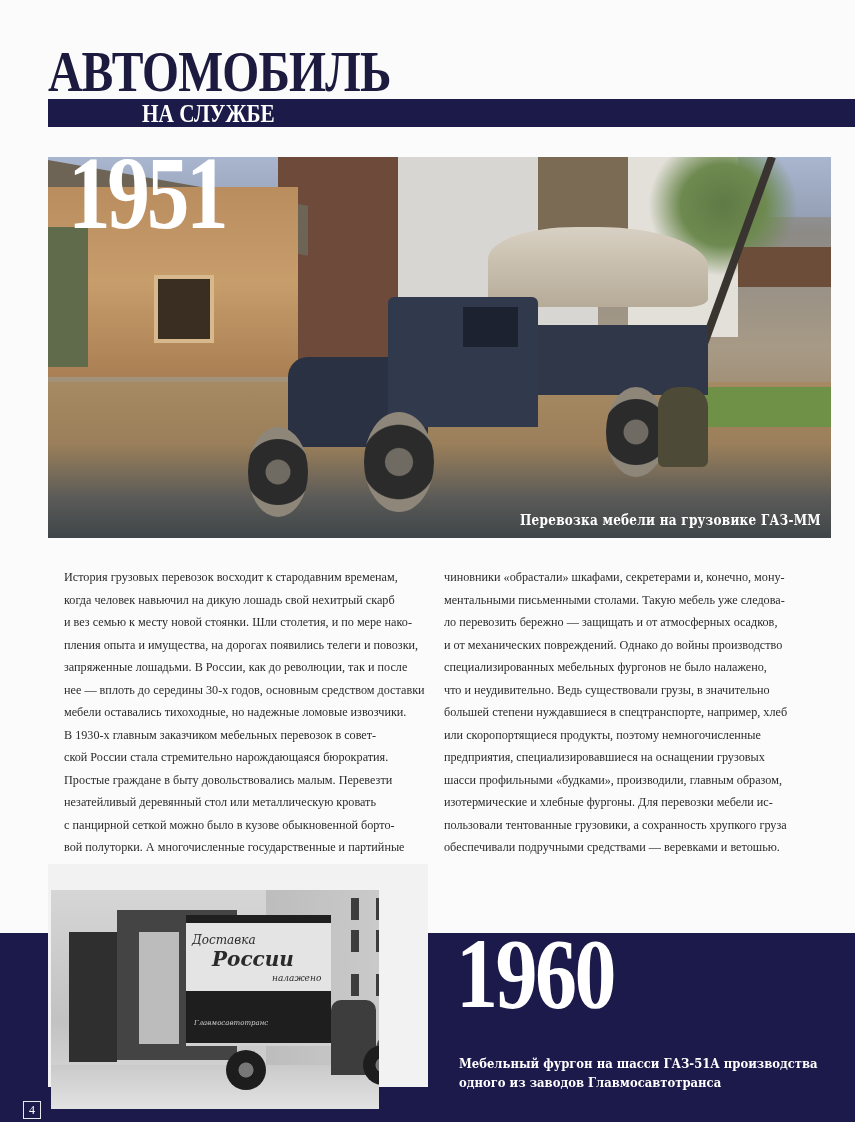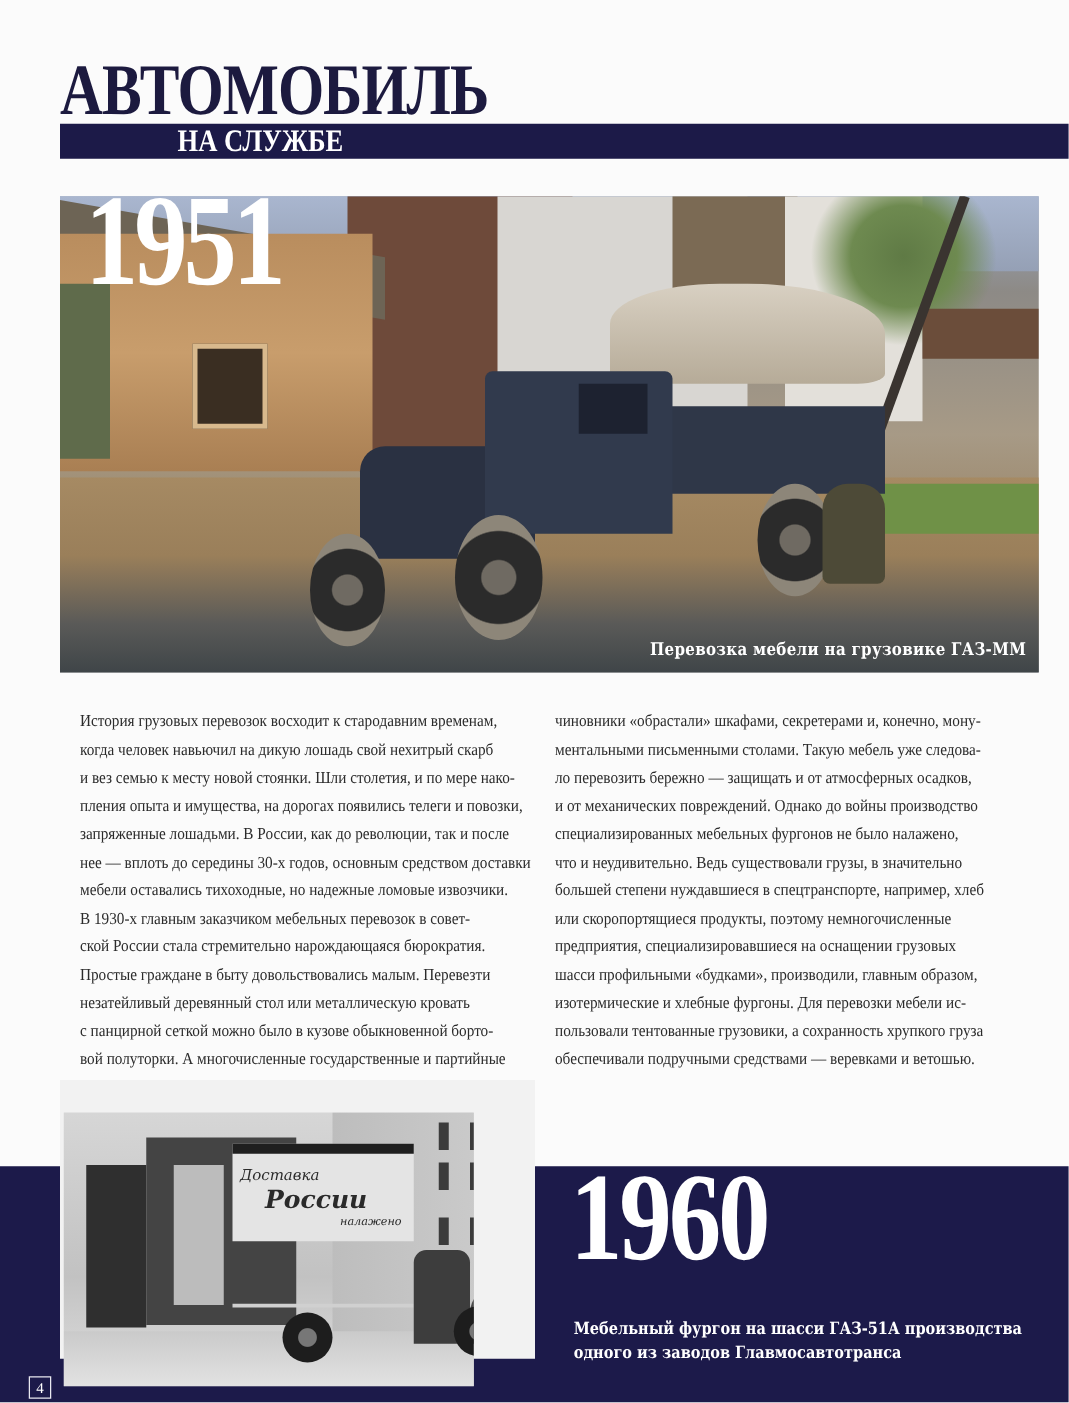--- a/index.html
+++ b/index.html
@@ -214,20 +214,23 @@
   <div class="abs p2-win" style="left:350px;top:84px;"></div>
   <div class="abs p2-ground"></div>
   <div class="abs p2-door"></div>
   <div class="abs p2-body-open"></div>
   <div class="abs p2-inner"></div>
   <div class="abs p2-box">
     <span class="abs p2-script" style="left:6px;top:10px;font-size:12px;">Доставка</span>
     <span class="abs p2-script" style="left:26px;top:24px;font-size:20px;font-weight:bold;">России</span>
     <span class="abs p2-script" style="left:86px;top:50px;font-size:9px;">налажено</span>
   </div>
+  <div class="abs p2-box-dark">
+    <span class="abs p2-script" style="left:8px;top:28px;font-size:7px;color:#cfcfcf;">Главмосавтотранс</span>
+  </div>
   <div class="abs p2-stripe"></div>
   <div class="abs p2-cab"></div>
   <div class="abs p2-hood"></div>
   <div class="abs p2-wheel" style="left:175px;top:160px;"></div>
   <div class="abs p2-wheel" style="left:312px;top:155px;"></div>
 </div>
 
 <div class="abs year-1960">1960</div>
 <div class="abs caption2">
   <div>Мебельный фургон на шасси ГАЗ-51А производства</div>

